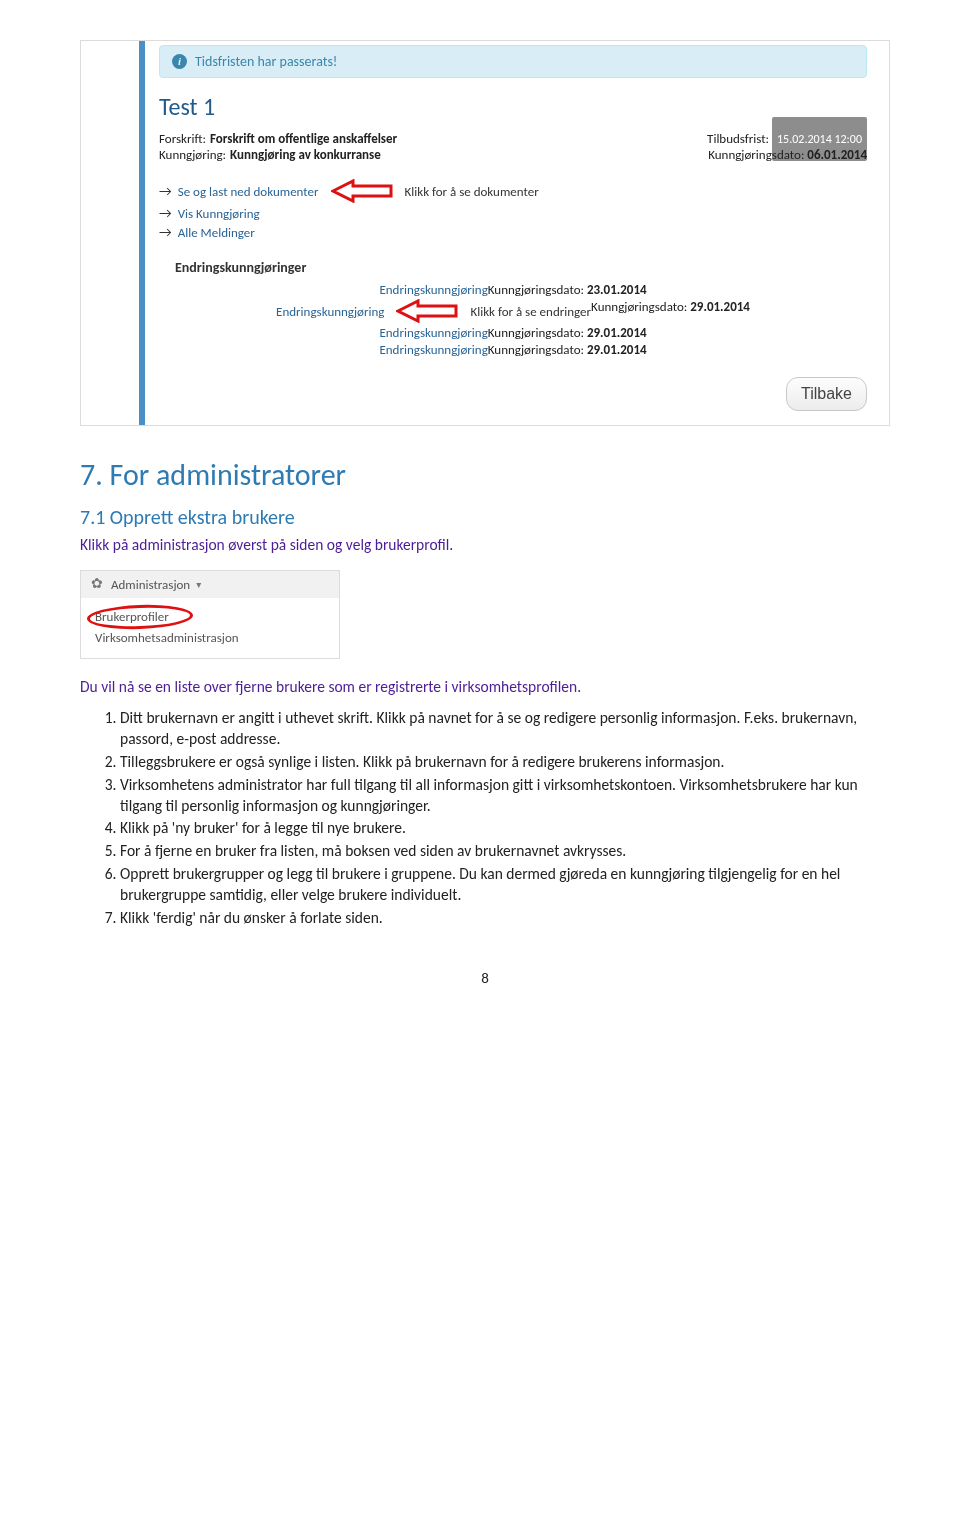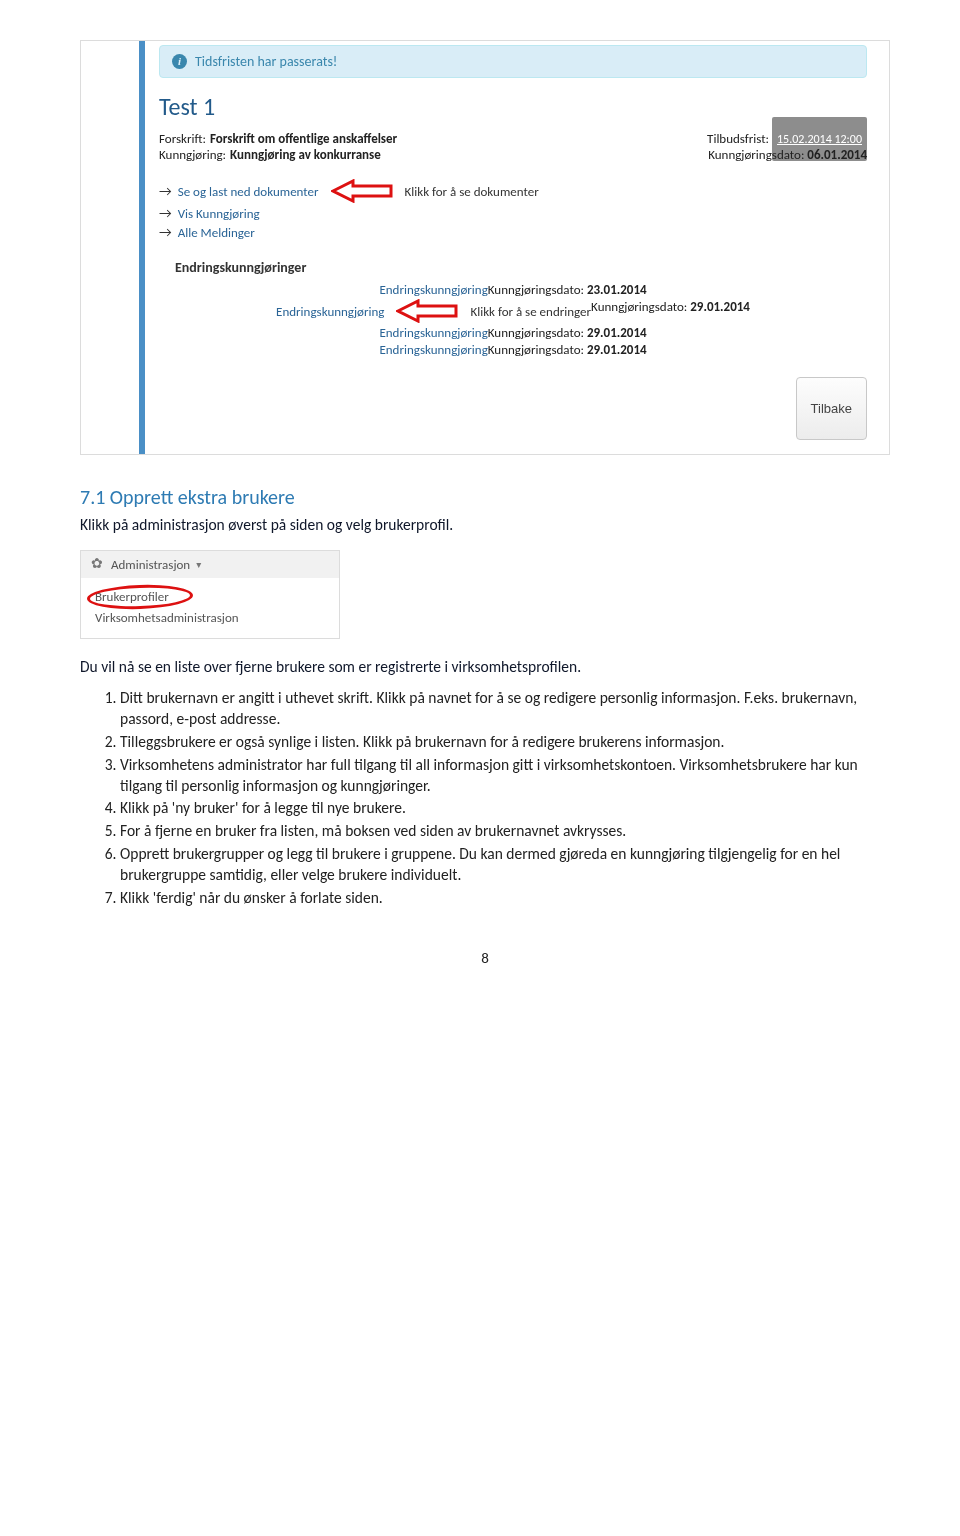--- a/index.html
+++ b/index.html
@@ -64,21 +64,20 @@
     display: inline-block; width: 16px; height: 11px;
     background: linear-gradient(#ef3b2f 0 33%, #fff 33% 66%, #2a56a3 66% 100%);
     border: 1px solid #bbb;
   }
   .date-pill {
     background: #8d8d8d;
     color: #fff;
     border-radius: 2px;
     padding: 15px 5px;
     font-size: 12px;
-    text-decoration: underline;
   }
 
   .arrow-link {
     display: flex; align-items: center; gap: 6px;
     font-size: 13px; margin: 2px 0;
   }
   .arrow-link a { color: #2a6496; text-decoration: none; }
   .arrow-glyph { font-size: 14px; color: #333; }
 
   .red-arrow {
@@ -101,22 +100,22 @@
     display: flex; justify-content: center;
     font-size: 13px; margin: 2px 0;
   }
   .change-row a { color: #2a6496; text-decoration: none; }
   .change-left { display: flex; align-items: center; gap: 6px; }
 
   .back-btn {
     float: right;
     margin-top: 18px;
     background: linear-gradient(#fdfdfd, #ececec);
-    border: 1px solid #c8c8c8; border-radius: 4px;
-    padding: 23px 14px; font-size: 13px; color: #444;
+    border: 1px solid #c8c8c8; border-radius: 12px;
+    padding: 7px 14px; font-size: 16px; color: #444;
     cursor: pointer;
   }
   .clear { clear: both; }
 
   
   .admin-shot {
     border: 1px solid #dcdcdc;
     width: 260px;
     margin: 14px 0 18px 0;
     background: #f8f8f8;
@@ -156,21 +155,21 @@
   }
   h3.h-sub {
     color: #2e7bb3;
     font-weight: normal;
     font-size: 20px;
     margin: 9px 0 6px 0;
   }
   p.body-p, .body-p {
     font-size: 15.5px;
     line-height: 1.35;
-    color: #0f172a;
+    color: #4c1d95;
     margin: 4px 0 10px 0;
   }
   ol.body-list {
     font-size: 15.5px;
     line-height: 1.35;
     color: #222;
     padding-left: 40px;
     margin: 4px 0 10px 0;
   }
   ol.body-list li { margin: 2px 0; }
@@ -278,20 +277,21 @@
           <span>Kunngjøringsdato:</span>
           <b>29.01.2014</b>
         </span>
       </div>
 
       <button class="back-btn">Tilbake</button>
       <div class="clear"></div>
     </div>
   </div>
 
+  <h2 class="h-main">7. For administratorer</h2>
   <h3 class="h-sub">7.1 Opprett ekstra brukere</h3>
   <p class="body-p">Klikk på administrasjon øverst på siden og velg brukerprofil.</p>
 
   <div class="admin-shot">
     <div class="admin-top">
       <span class="gear">✿</span>
       <span>Administrasjon</span>
       <span class="caret">▾</span>
     </div>
     <div class="admin-body">

